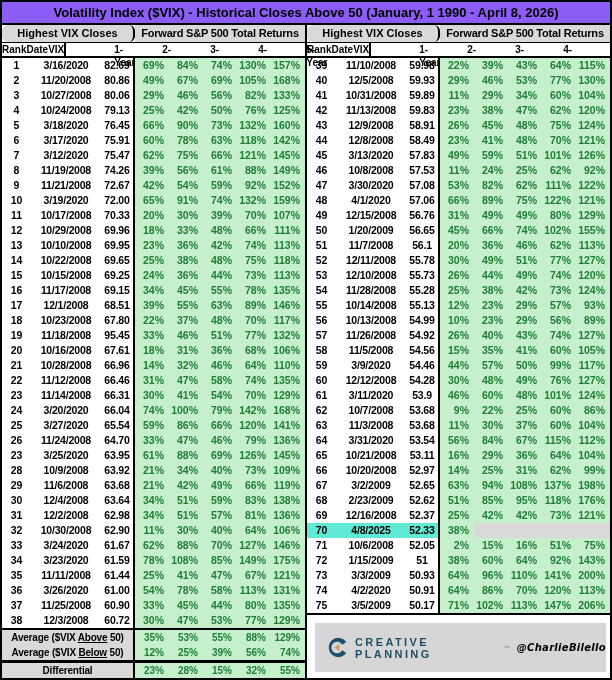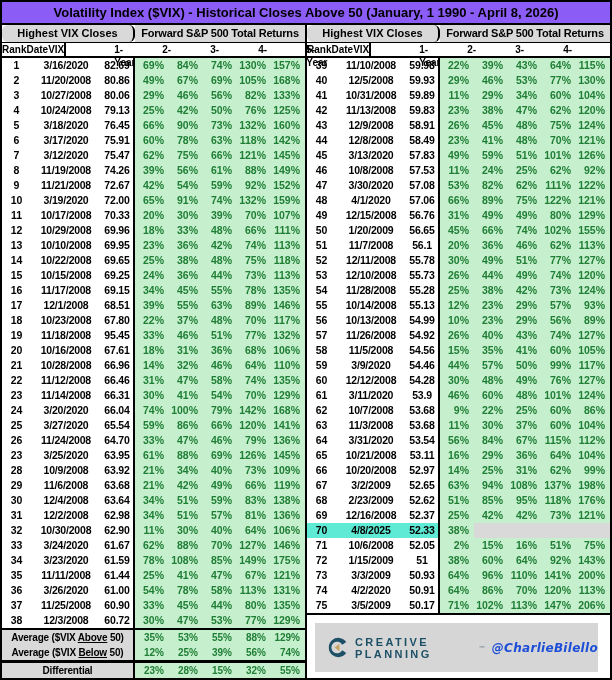--- a/index.html
+++ b/index.html
@@ -42,25 +42,25 @@
   .summary{border-top:2px solid #000;}
   .sum-row{display:flex;height:15px;line-height:15px;font-size:10px;}
   .sum-label{width:142px;box-sizing:border-box;border-right:2px solid #000;
              background:#d9d9d9;text-align:center;letter-spacing:-0.2px;}
   .sum-label .u{text-decoration:underline;}
   .sum-vals{display:flex;}
   .diff-sep{border-top:3px solid #000;}
   .diff-row{height:16px;line-height:16px;}
 
   .footerbox{flex:1;border-top:2px solid #000;background:#fff;
-             padding:8px 12px 6px 8px;box-sizing:border-box;display:flex;}
+             padding:8px 4px 6px 8px;box-sizing:border-box;display:flex;}
   .brandbar{flex:1;background:#d6d6d6;display:flex;align-items:center;padding-left:12px;gap:7px;}
   .brand{font-size:11px;letter-spacing:2.4px;color:#1d5067;}
   .tm{font-size:6px;color:#7d8b94;vertical-align:top;margin-left:-4px;}
-  .handle{font-size:12px;font-style:italic;color:#1d4ed8;margin-left:0;
+  .handle{font-size:10px;font-style:italic;color:#000000;margin-left:0;
           font-family:"DejaVu Sans",sans-serif;letter-spacing:0.3px;}
   .logo-icon{flex:0 0 auto;display:block;}
 </style>
 </head>
 <body>
 
 <div class="sheet">
   <div class="title">Volatility Index ($VIX) - Historical Closes Above 50 (January, 1 1990 - April 8, 2026)</div>
   <div class="body">
 

